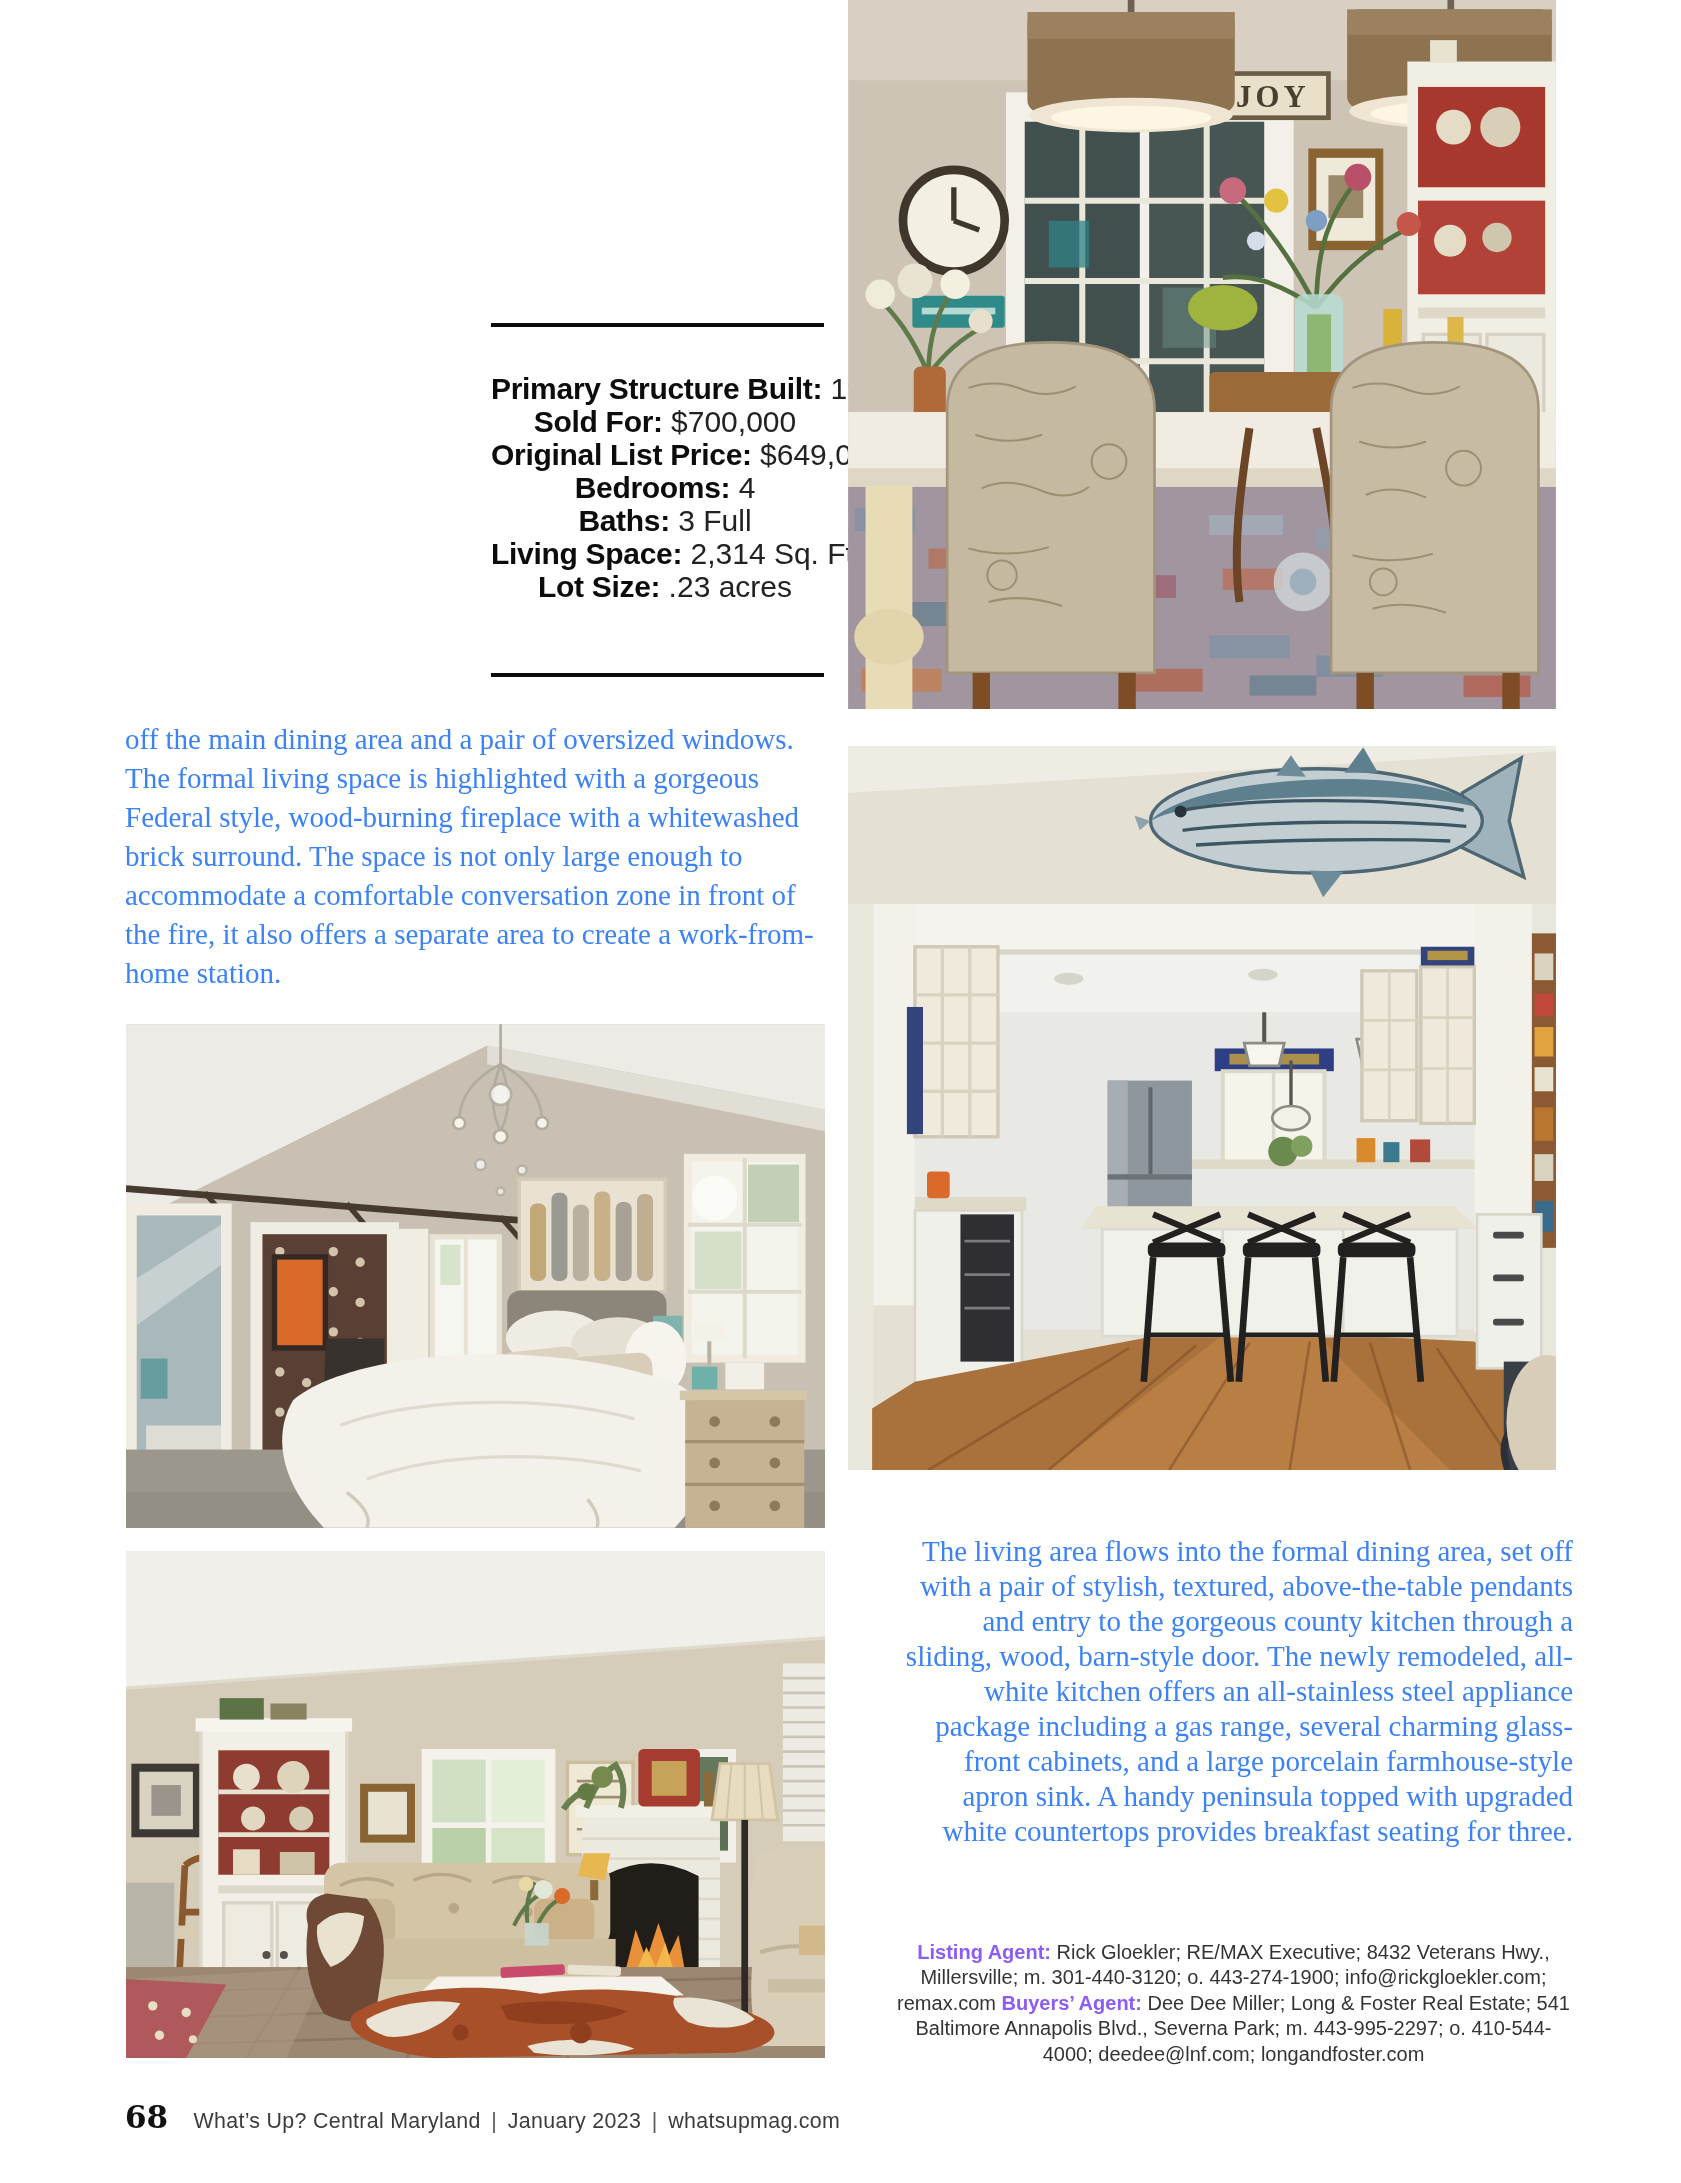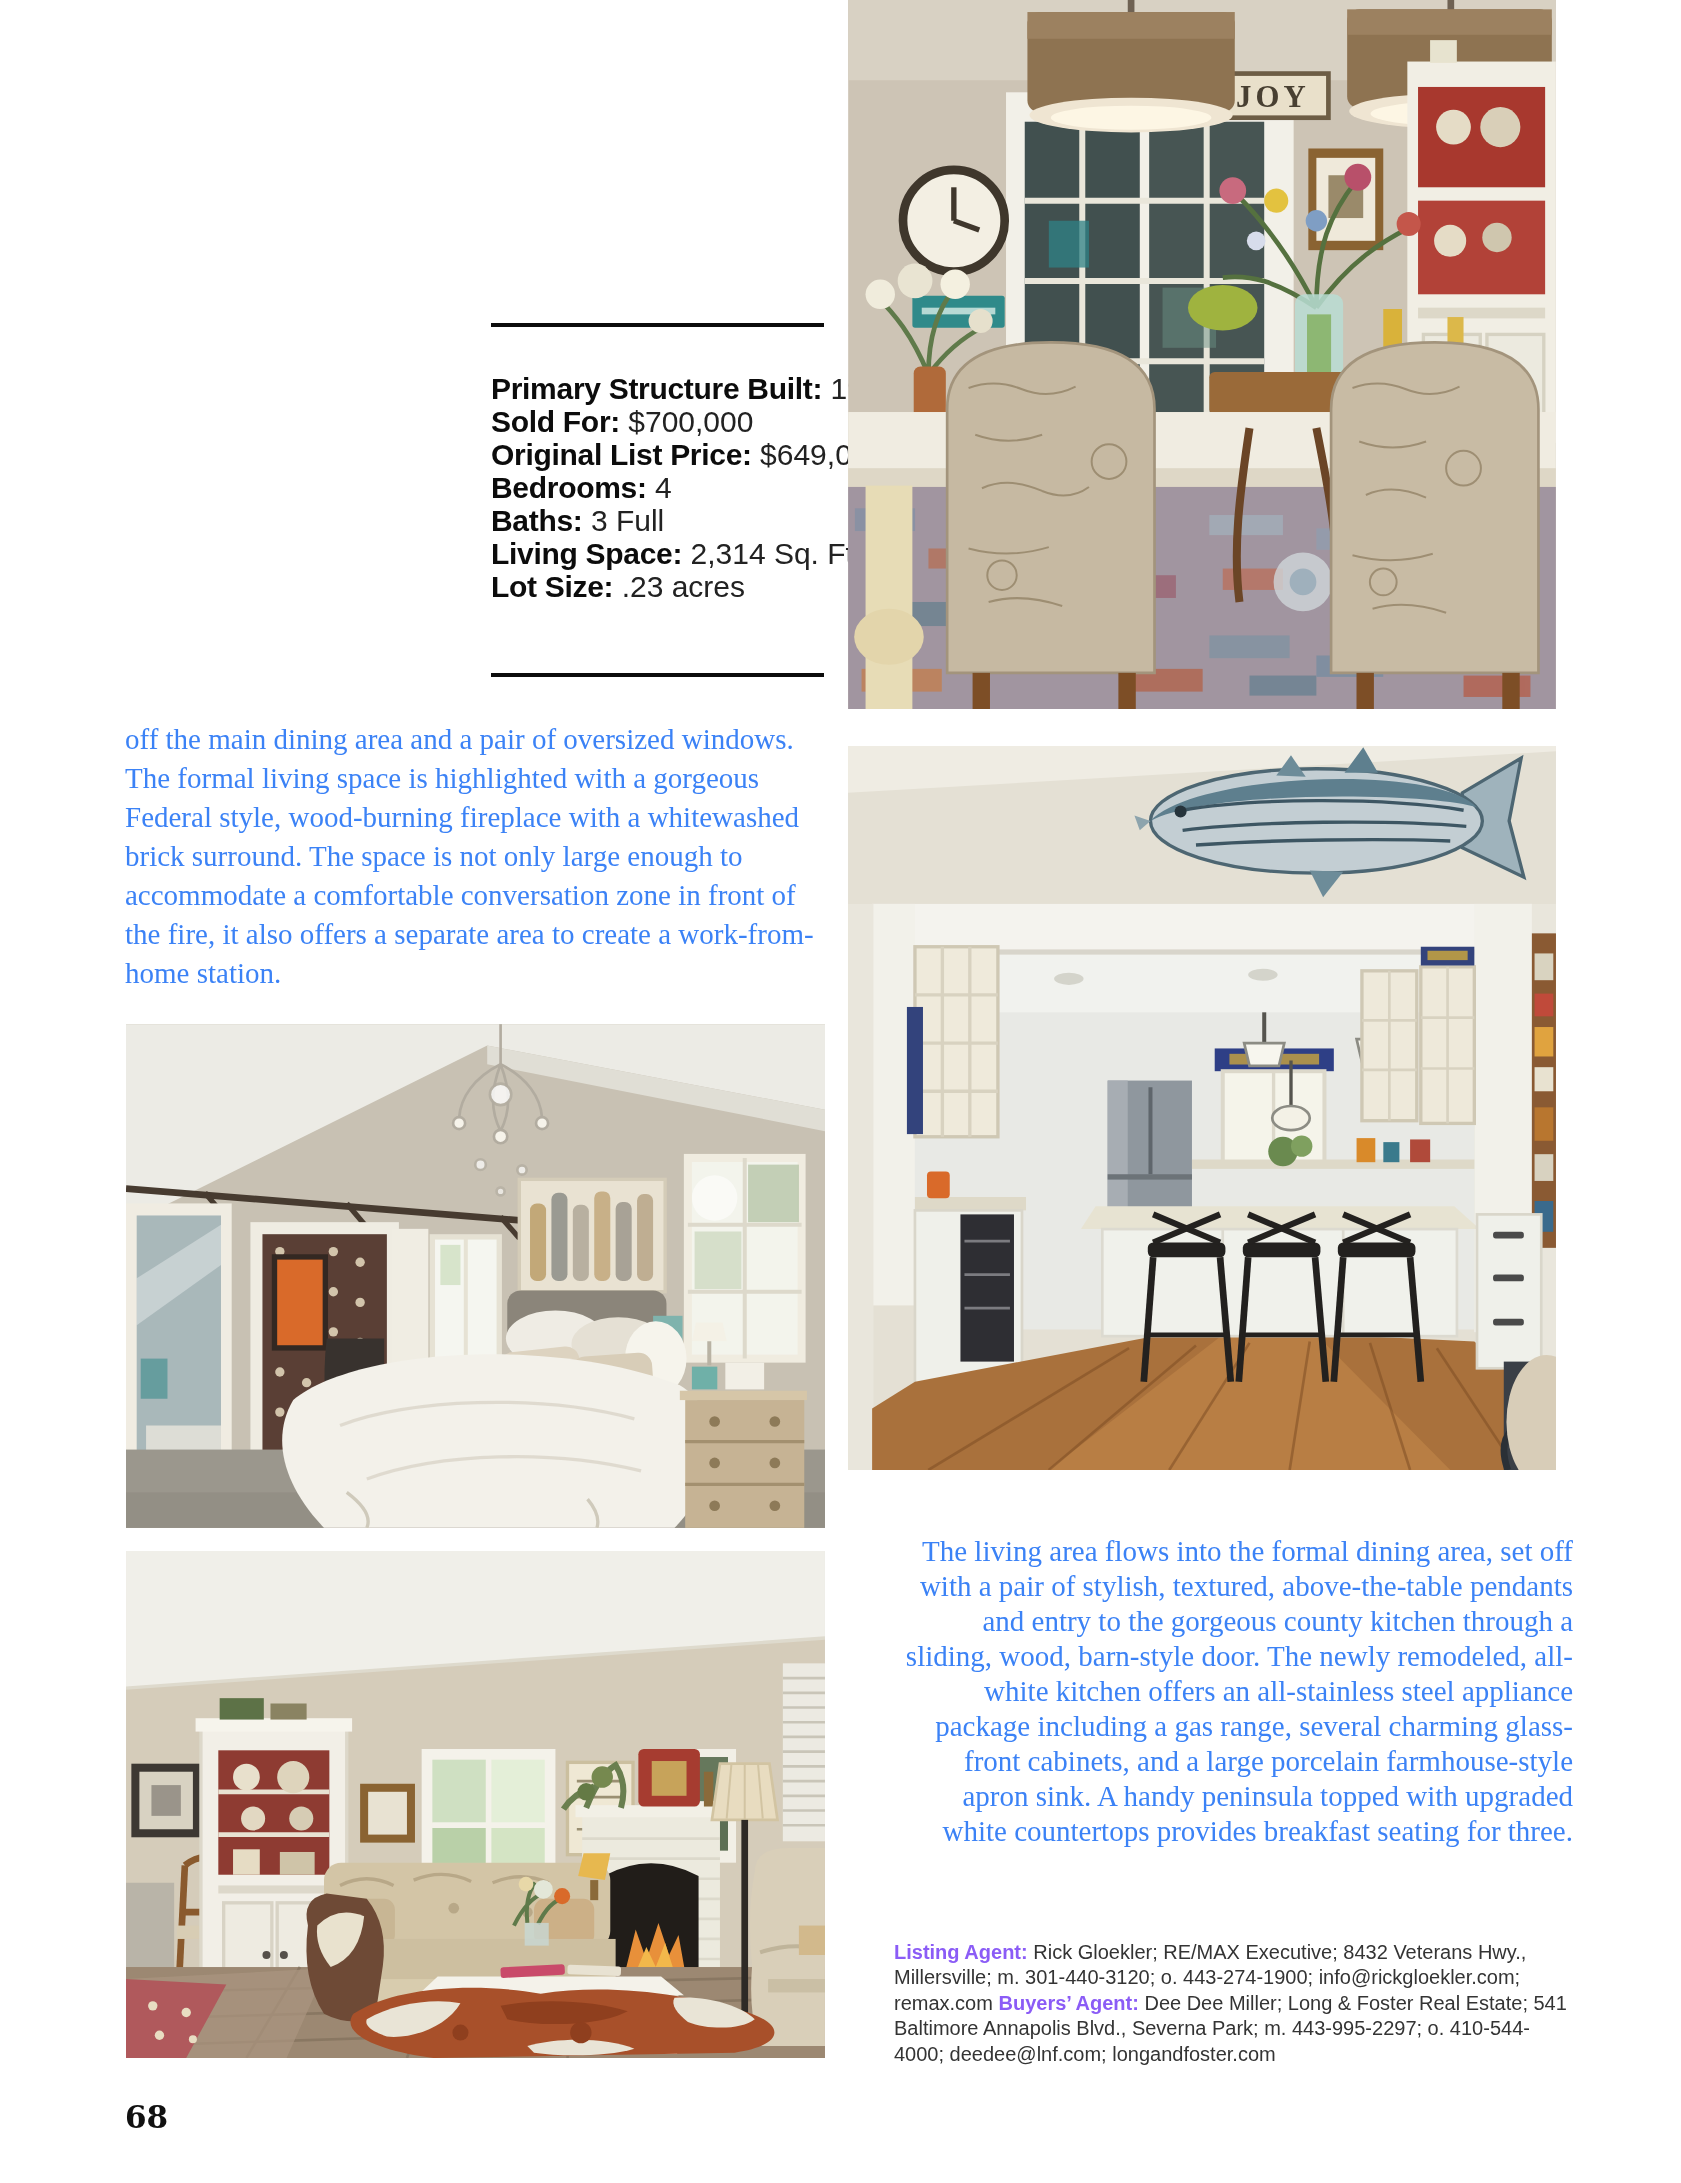--- a/index.html
+++ b/index.html
@@ -1,18 +1,18 @@
 <!DOCTYPE html>
 <html style="font-size:10.7px"><head>
 <meta charset="utf-8">
 <style>
   html,body{margin:0;padding:0;background:#ffffff;}
   .page{position:relative;width:1681px;height:2183px;background:#ffffff;overflow:hidden;
         font-family:"Liberation Serif", serif;color:#1a1a1a;}
-  .abs{position:absolute;}
+  .abs{position:absolute;text-align:center;}
   .rule{background:#0c0c0c;height:4px;width:333px;left:491px;}
   .info-box{left:491px;top:372px;width:348px;font-family:"Liberation Sans", sans-serif;}
   .info-row{font-size:30px;line-height:33px;white-space:nowrap;color:#222;}
   .info-row b{font-weight:700;color:#0c0c0c;letter-spacing:-0.3px;}
   .body-para{font-size:29px;line-height:39px;color:#3b82f6;text-align:left;}
   .body-para.right{line-height:35px;text-align:right;}
   .agent{font-family:"Liberation Sans", sans-serif;font-size:20px;line-height:25.4px;color:#343434;}
   .agent b{color:#8b5cf6;}
   .footer{left:125px;top:2099px;display:flex;align-items:baseline;gap:25.4px;}
   .page-num{font-family:"DejaVu Serif", serif;font-weight:700;font-size:31px;color:#111;}
@@ -712,16 +712,19 @@
   </div>
 
   <div class="abs body-para right" style="left:894px;top:1534px;width:679px;">The living area flows into the formal dining area, set off with a pair of stylish, textured, above-the-table pendants and entry to the gorgeous county kitchen through a sliding, wood, barn-style door. The newly remodeled, all-white kitchen offers an all-stainless steel appliance package including a gas range, several charming glass-front cabinets, and a large porcelain farmhouse-style apron sink. A handy peninsula topped with upgraded white countertops provides breakfast seating for three.</div>
 
   <div class="abs agent" style="left:894px;top:1940px;width:679px;">
     <b>Listing Agent:</b><span> Rick Gloekler; RE/MAX Executive; 8432 Veterans Hwy., Millersville; m. 301-440-3120; o. 443-274-1900; info@rickgloekler.com; remax.com </span><b>Buyers’ Agent:</b><span> Dee Dee Miller; Long &amp; Foster Real Estate; 541 Baltimore Annapolis Blvd., Severna Park; m. 443-995-2297; o. 410-544-4000; deedee@lnf.com; longandfoster.com</span>
   </div>
 
   <div class="abs footer">
     <span class="page-num">68</span>
+    <span class="footer-text">
+      <span>What’s Up? Central Maryland</span><span class="sep">|</span><span>January 2023</span><span class="sep">|</span><span>whatsupmag.com</span>
+    </span>
   </div>
 
 </div>
 
 
 </body></html>

